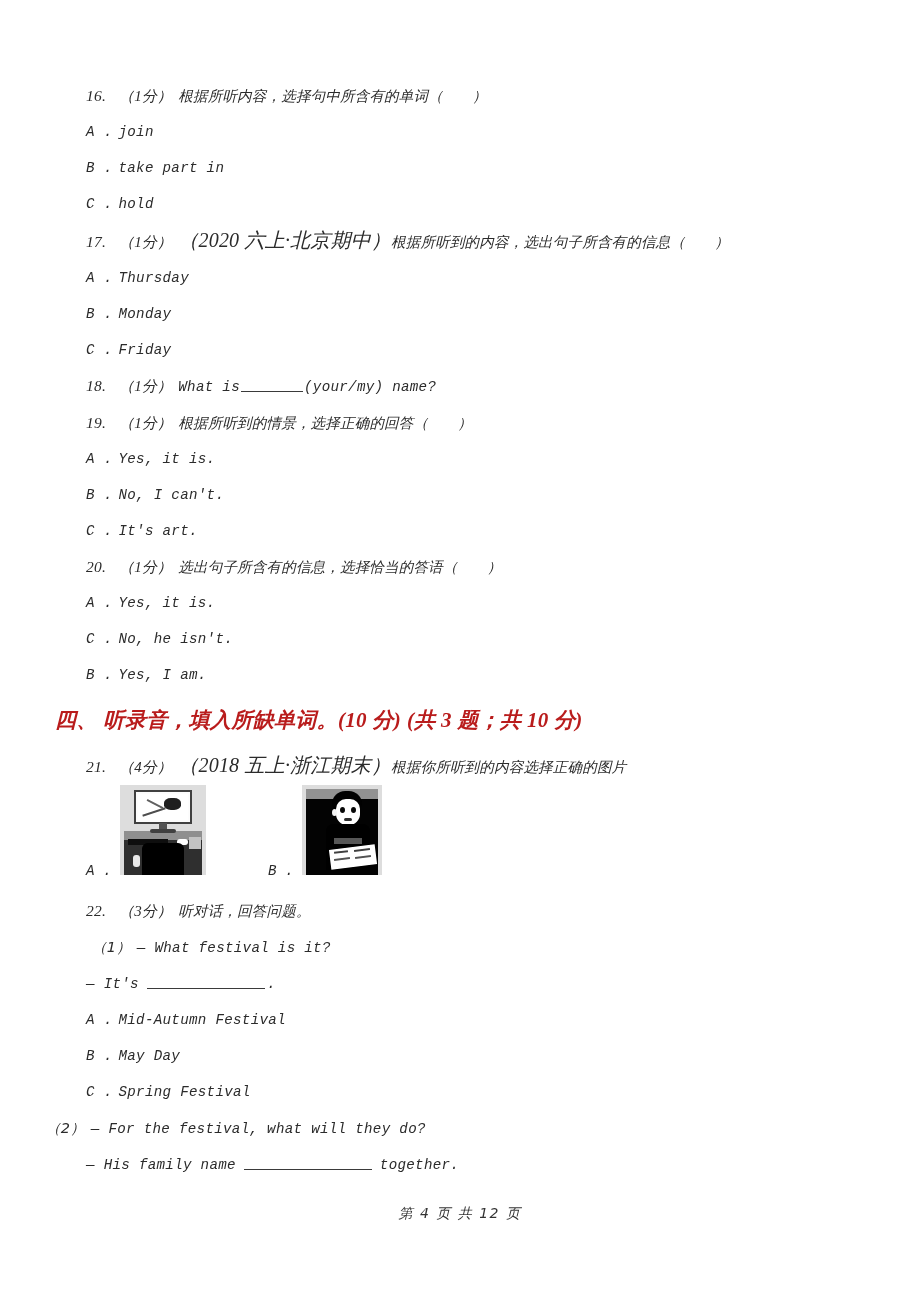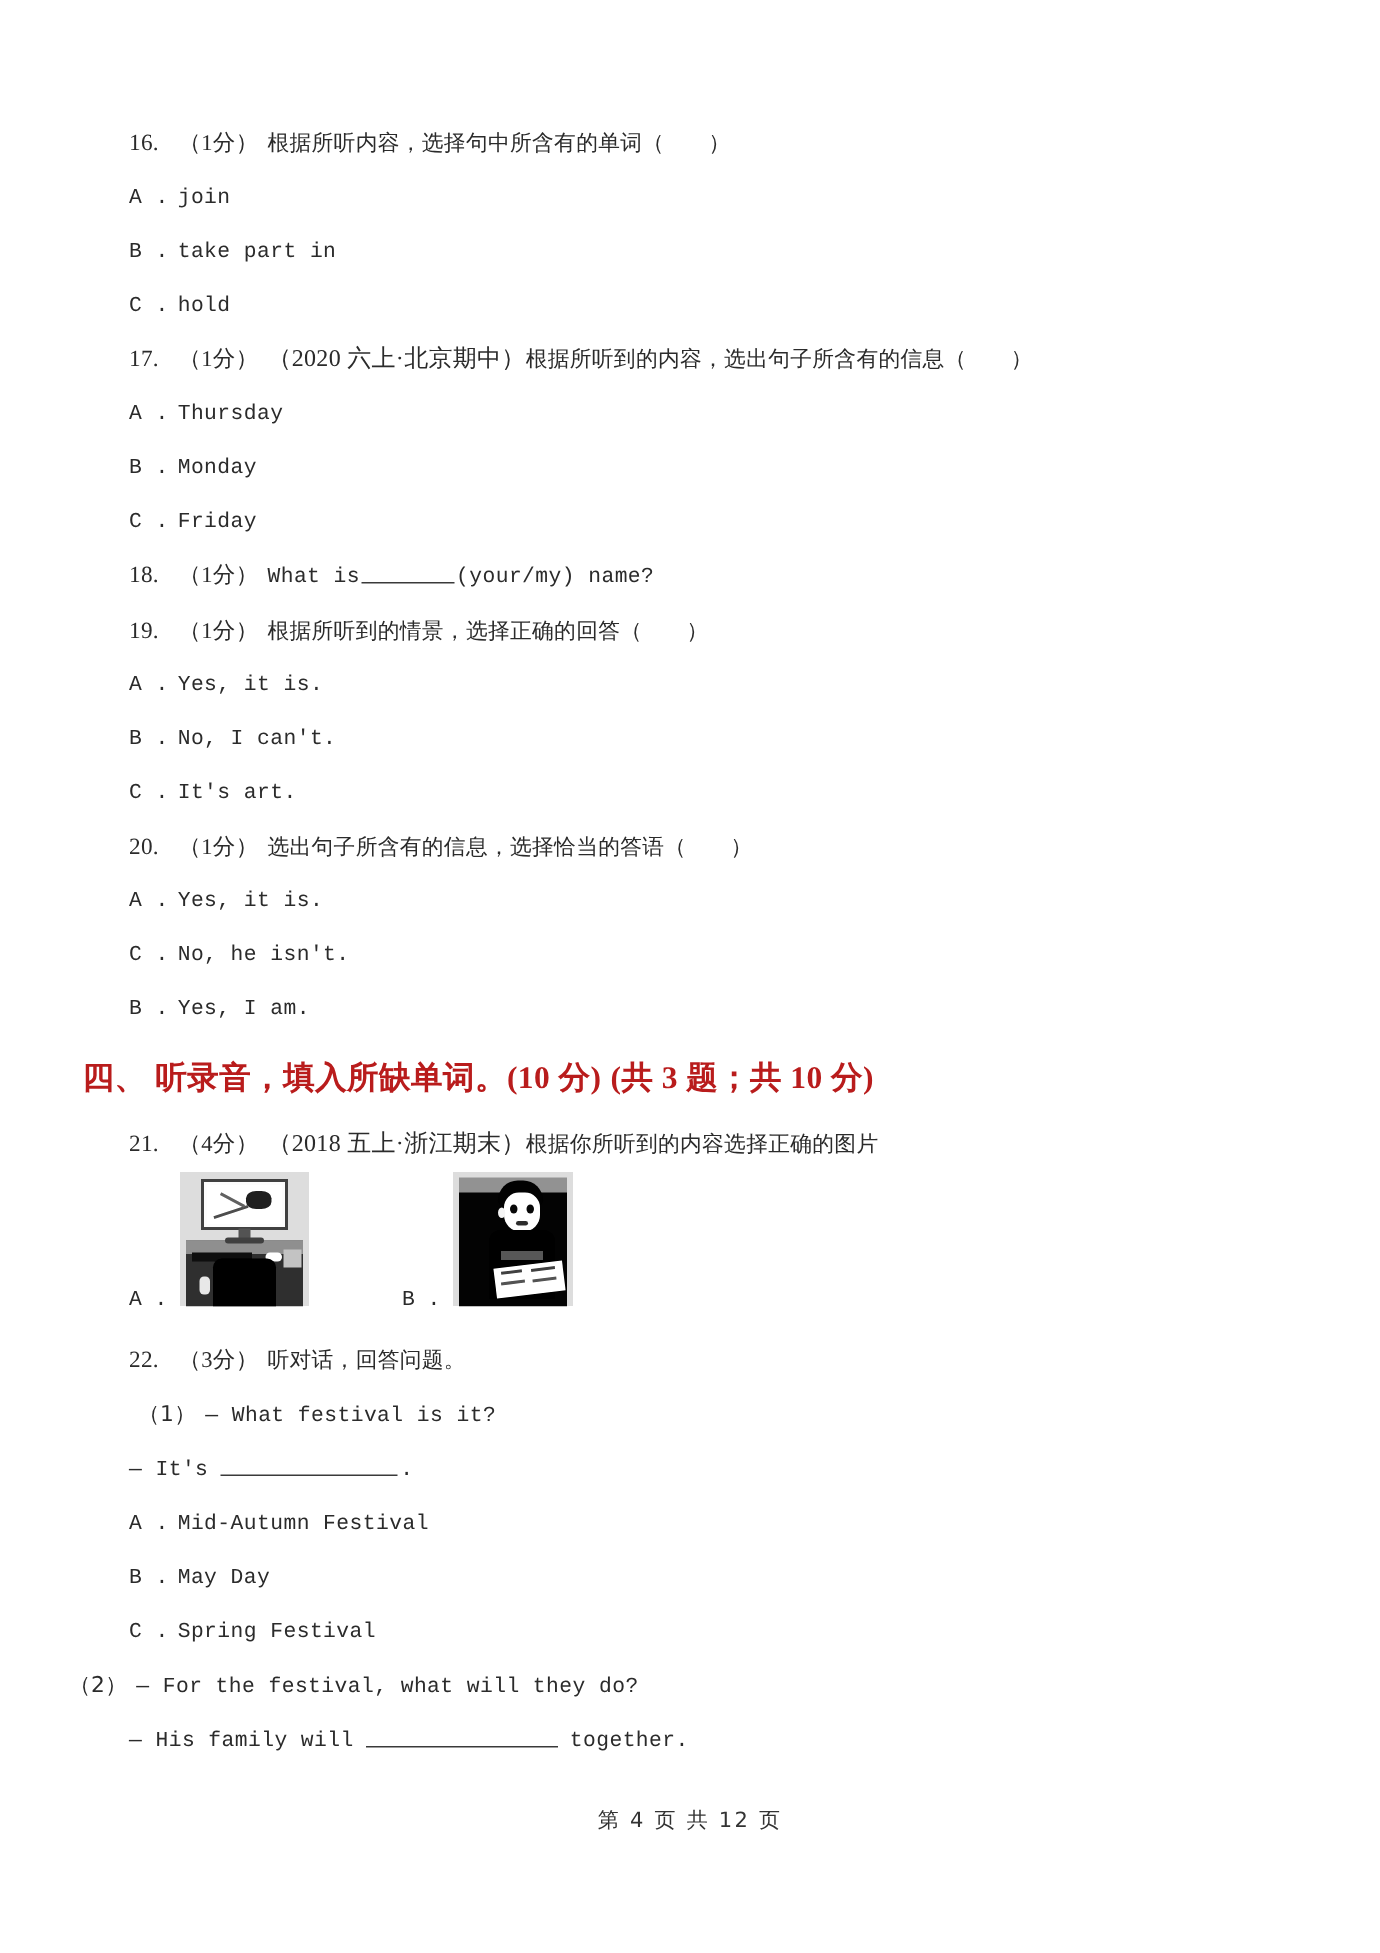--- a/index.html
+++ b/index.html
@@ -15,20 +15,21 @@
     font-family: "Liberation Serif", "DejaVu Serif", serif;
     color: #222222;
     overflow: hidden;
   }
   .page {
     position: relative;
     width: 920px;
     height: 1046px;
     box-sizing: border-box;
     padding: 0;
+    font-style: italic;
   }
   .content {
     position: absolute;
     left: 0;
     top: 78px;
     width: 920px;
   }
 
   
   .q-line {
@@ -54,21 +55,21 @@
   .q-num {
     font-family: "Liberation Serif", "DejaVu Serif", serif;
     font-size: 15.5px;
   }
   .q-pts {
     font-family: "Liberation Serif", "DejaVu Serif", serif;
     font-size: 15px;
   }
   .q-src {
     font-family: "Liberation Serif", "DejaVu Serif", serif;
-    font-size: 16px;
+    font-size: 20px;
   }
   .q-zh {
     font-family: "DejaVu Sans", "Liberation Sans", sans-serif;
     font-size: 14.5px;
   }
   .q-en {
     font-family: "Liberation Mono", "DejaVu Sans Mono", monospace;
     font-size: 14.2px;
     letter-spacing: 0.3px;
   }
@@ -437,19 +438,19 @@
       <span class="opt-letter">B .</span><span class="sp-s"></span><span>May Day</span>
     </div>
     <div class="opt-line">
       <span class="opt-letter">C .</span><span class="sp-s"></span><span>Spring Festival</span>
     </div>
 
     <div class="q-line" style="padding-left:46px;">
       <span class="q-zh">（2）</span><span class="sp-s"></span><span class="q-en">— For the festival, what will they do?</span>
     </div>
     <div class="opt-line">
-      <span class="q-en">— His family will</span><span class="sp-s"></span><span class="blank-lg"></span><span class="sp-s"></span><span class="q-en">together.</span>
+      <span class="q-en">— His family name</span><span class="sp-s"></span><span class="blank-lg"></span><span class="sp-s"></span><span class="q-en">together.</span>
     </div>
 
   </div>
 
   <div class="footer">第 4 页 共 12 页</div>
 </div>
 
 </body></html>

